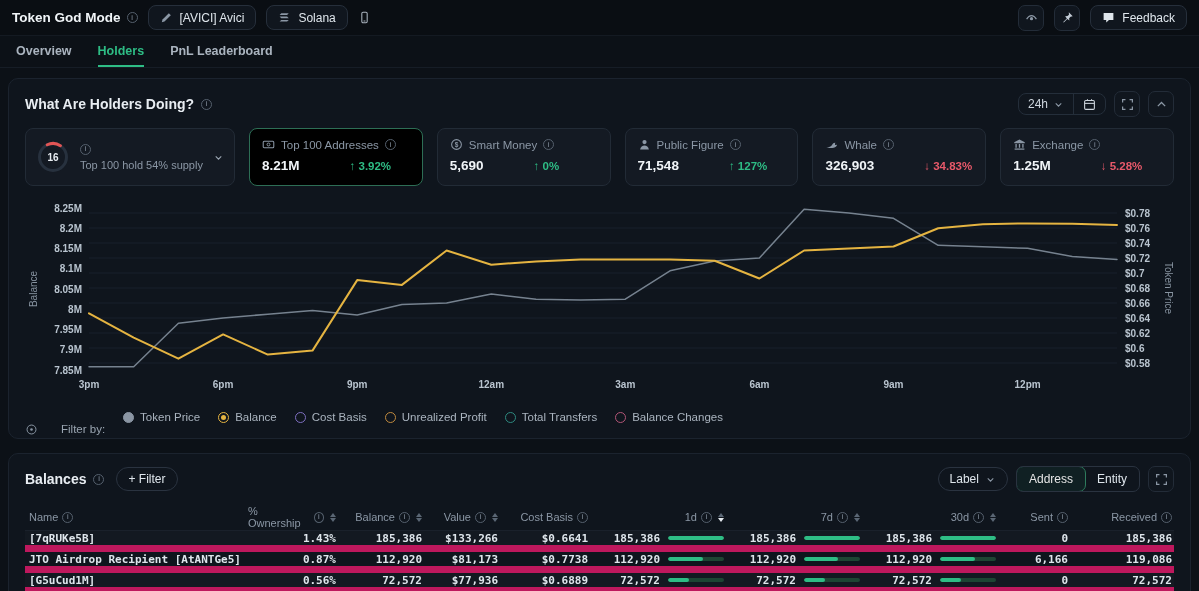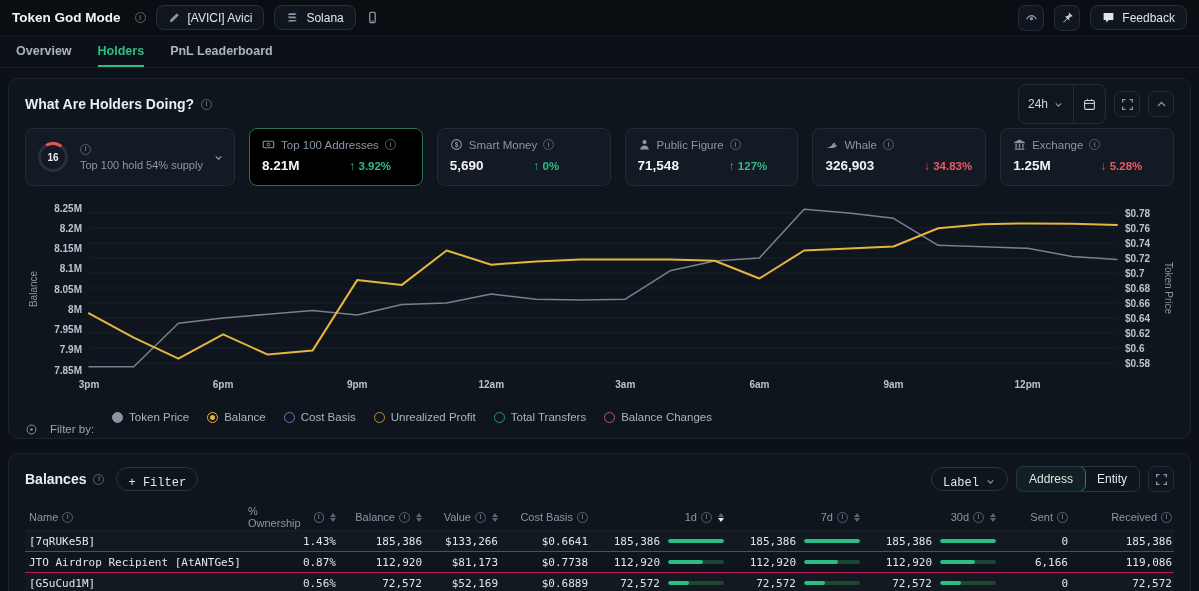--- a/index.html
+++ b/index.html
@@ -7,42 +7,42 @@
   body {
     background:#0c1117; color:#e8edf2;
     font-family:"Liberation Sans","DejaVu Sans",sans-serif; font-size:12px;
   }
   .icon svg { width:13px; height:13px; display:block; }
   .icon { display:inline-flex; color:#8b97a5; }
 
   
   .topbar { height:36px; display:flex; align-items:center; gap:10px;
     padding:0 12px; background:#0a0e13; border-bottom:1px solid #141a22; }
-  .app-title { font-size:13.5px; font-weight:700; color:#f1f5f8; display:flex; align-items:center; gap:14px;text-align:right; }
+  .app-title { font-size:13.5px; font-weight:700; color:#f1f5f8; display:flex; align-items:center; gap:6px;text-align:right; }
   .chipbtn { height:25px; display:inline-flex; align-items:center; gap:7px; padding:0 11px;
     background:#10161e; border:1px solid #262f3b; border-radius:8px; color:#dfe6ec; font-size:12px; cursor:pointer; }
   .iconbtn { width:26px; height:26px; display:inline-flex; align-items:center; justify-content:center;
     background:#10161e; border:1px solid #232c38; border-radius:7px; cursor:pointer; }
   .topbar .spacer { flex:1; }
   .info-i { display:inline-flex; width:11px; height:11px; border:1px solid #55606d; border-radius:50%;
     align-items:center; justify-content:center; font-size:7.5px; color:#8b97a5; font-weight:400; line-height:1; }
 
   
   .tabs { display:flex; gap:26px; padding:0 16px; height:32px; align-items:stretch;
     border-bottom:1px solid #161d26; background:#0c1117; }
   .tab { display:flex; align-items:center; font-size:12.5px; font-weight:600; color:#aab4bf;
     border-bottom:2px solid transparent; cursor:pointer; }
   .tab.active { color:#2ebd85; border-bottom-color:#2ebd85; }
 
   
   .panel { margin:10px 8px 0; background:#0f151d; border:1px solid #1b232e; border-radius:10px; padding:10px 16px 12px; }
   .panel-head { display:flex; align-items:center; justify-content:space-between; height:30px; }
   .panel-title { font-size:14px; font-weight:700; display:flex; align-items:center; gap:7px; }
   .head-controls { display:flex; align-items:center; gap:8px; }
-  .ctl-group { display:flex; align-items:center; border:1px solid #242e3a; border-radius:8px; background:#10161e; height:40px; }
+  .ctl-group { display:flex; align-items:center; border:1px solid #242e3a; border-radius:8px; background:#10161e; height:22px; }
   .ctl-group .seg { display:flex; align-items:center; gap:5px; padding:0 9px; font-size:12px; color:#cfd7df; cursor:pointer; height:100%; }
   .ctl-group .divider { width:1px; height:100%; background:#242e3a; }
   .chev { color:#8b97a5; display:inline-flex; } .chev svg { width:11px; height:11px; }
 
   
   .cards { display:flex; gap:14px; margin:9px 0 8px; }
   .card { flex:1; height:58px; background:#141a23; border:1px solid #222b36; border-radius:8px; padding:9px 12px; cursor:pointer; }
   .card.selected { border-color:#2d6e55; background:#000000; }
   .card-top { display:flex; align-items:center; gap:6px; color:#8b97a5; font-size:11.5px; }
   .card-val { margin-top:7px; font-size:13.5px; font-weight:700; color:#f1f5f8; display:flex; align-items:baseline; gap:6px; }
@@ -53,46 +53,46 @@
   .dist-txt .t2 { font-size:11px; color:#8b97a5; margin-top:4px; }
   .dist-chev { margin-left:auto; color:#9aa5b1; }
 
   
   .chart { margin-top:2px; height:206px; }
   .chart svg .tick { fill:#b9c4cf; font-size:10px; font-weight:700; font-family:"Liberation Sans","DejaVu Sans",sans-serif; }
   .chart svg .axis { fill:#8793a0; font-size:10px; font-family:"Liberation Sans","DejaVu Sans",sans-serif; }
 
   
   .filter-row { display:flex; align-items:center; gap:18px; margin-top:8px; color:#9aa5b1; font-size:11.5px; height:18px; }
-  .filter-row .lead { display:flex; align-items:center; gap:12px;margin-top:24px; }
+  .filter-row .lead { display:flex; align-items:center; gap:23px;margin-top:24px; }
   .fopt { display:flex; align-items:center; gap:6px; cursor:pointer; color:#aab4bf; }
   .dot { width:11px; height:11px; border-radius:50%; border:1.5px solid var(--c); position:relative; display:inline-block; }
   .dot.filled { background:var(--c); border-color:var(--c); }
   .dot.selected::after { content:""; position:absolute; inset:2px; border-radius:50%; background:var(--c); }
 
   
   .balances { margin-top:14px; padding-bottom:40px; }
   .bal-left { display:flex; align-items:center; gap:12px; }
-  .pillbtn { height:24px; display:inline-flex; align-items:flex-start; gap:6px; padding:8px 11px;
-    border:1px solid #2a3340; border-radius:13px; background:transparent; color:#dfe6ec; font-size:12px; cursor:pointer;font-family:Liberation Mono, monospace; }
+  .pillbtn { height:24px; display:inline-flex; align-items:center; gap:6px; padding:0 11px;
+    border:1px solid #2a3340; border-radius:13px; background:transparent; color:#dfe6ec; font-size:12px; cursor:pointer; }
   .toggle { display:flex; border:1px solid #2a3340; border-radius:7px; overflow:hidden; height:26px; }
   .toggle .opt { padding:0 12px; display:flex; align-items:center; font-size:12px; color:#dfe6ec; cursor:pointer; }
   .toggle .opt.selected { color:#e5e5e5; border:1px solid #2e7b5d; border-radius:7px; background:rgba(46,189,133,.07); margin:-1px; }
 
   .thead { display:grid; grid-template-columns:minmax(200px,1fr) 90px 86px 76px 90px 136px 136px 136px 72px 104px;
     height:27px; align-items:center; margin-top:10px; border-bottom:1px solid #1a212b; color:#8b97a5; font-size:11px; }
   .th { display:flex; align-items:center; gap:4px; justify-content:flex-end; padding-right:2px; }
   .th.left { justify-content:flex-start; padding-left:4px; }
   .sorts { display:inline-flex; flex-direction:column; gap:1px; margin-left:2px; }
   .tri-up { width:0; height:0; border-left:3px solid transparent; border-right:3px solid transparent; border-bottom:4px solid #5a6674; }
   .tri-down { width:0; height:0; border-left:3px solid transparent; border-right:3px solid transparent; border-top:4px solid #5a6674; }
   .tri-down.on { border-top-color:#e8edf2; }
   .trow { display:grid; grid-template-columns:minmax(200px,1fr) 90px 86px 76px 90px 136px 136px 136px 72px 104px;
     height:21px; align-items:center; font-family:"DejaVu Sans Mono","Liberation Mono",monospace; font-size:11px;
-    color:#dfe6ec; border-bottom:1px solid #be185d; cursor:pointer; }
+    color:#dfe6ec; border-bottom:7px solid #be185d; cursor:pointer;font-weight:bold; }
   .trow:nth-child(odd) { background:rgba(255,255,255,.018); }
   .td { text-align:right; padding-right:2px; white-space:nowrap; }
   .td.name { text-align:left; padding-left:4px; }
   .barcell { display:flex; align-items:center; justify-content:flex-end; gap:8px; padding-right:2px; }
   .bar { width:56px; height:4px; border-radius:2px; background:#1d4533; overflow:hidden; }
   .bar i { display:block; height:100%; background:#2ebd85; border-radius:2px; }
 </style>
 </head>
 <body>
 
@@ -571,21 +571,21 @@
             <i style="width: 62%;"></i>
           </span>
       </div>
       <div class="td">6,166</div>
       <div class="td">119,086</div>
     </div>
       <div class="trow">
       <div class="td name">[G5uCud1M]</div>
       <div class="td">0.56%</div>
       <div class="td">72,572</div>
-      <div class="td">$52,169</div>
+      <div class="td">$77,936</div>
       <div class="td">$0.6889</div>
       <div class="barcell">
         <span>72,572</span>
         <span class="bar">
             <i style="width: 37%;"></i>
           </span>
       </div>
       <div class="barcell">
         <span>72,572</span>
         <span class="bar">

